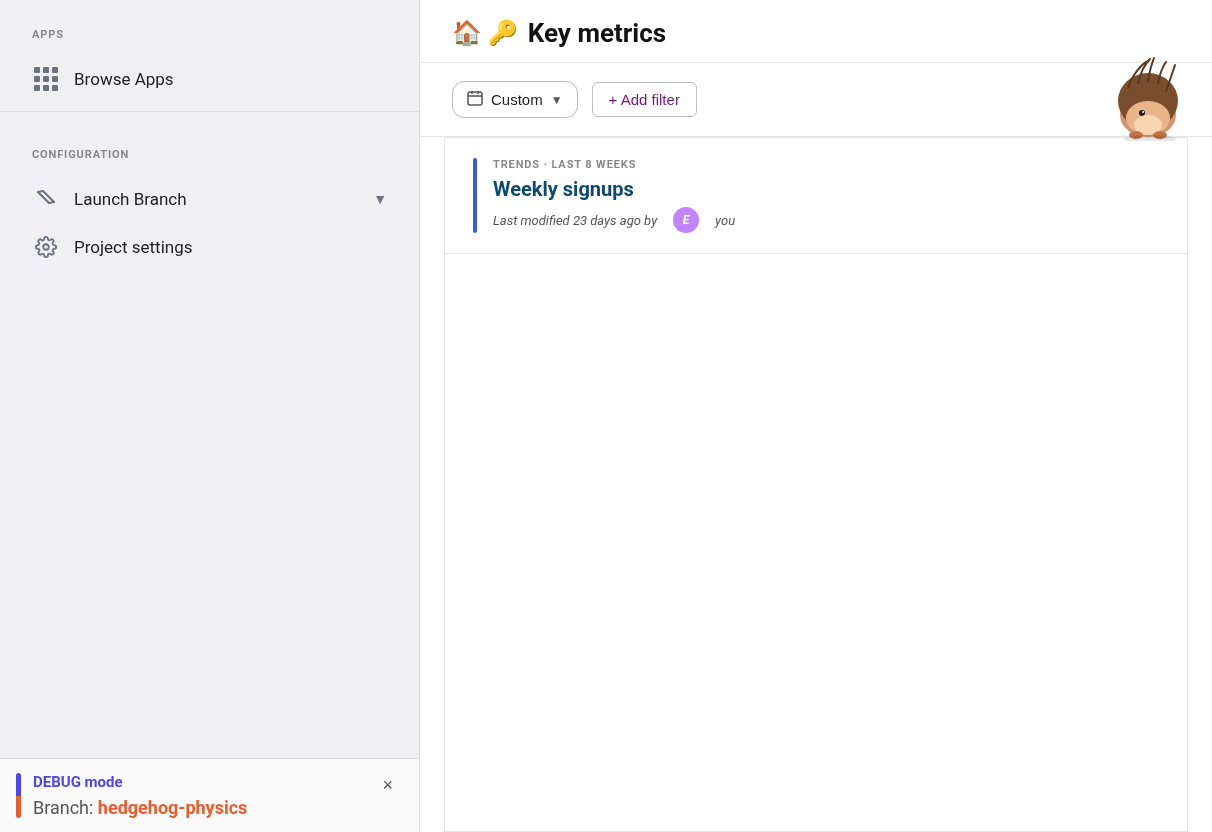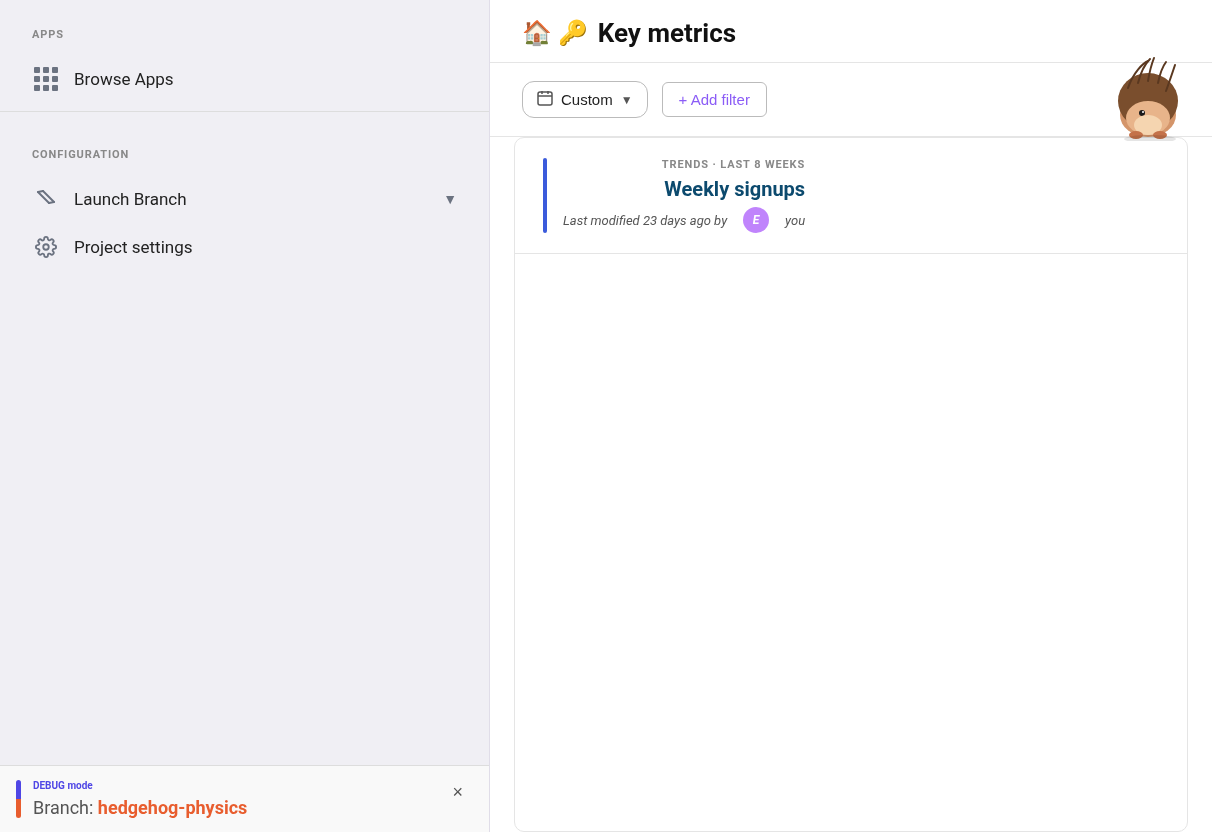--- a/index.html
+++ b/index.html
@@ -7,21 +7,21 @@
       font-family: -apple-system, BlinkMacSystemFont, 'Segoe UI', Roboto, sans-serif;
       background: #f5f5f5;
       display: flex;
       width: 1212px;
       height: 832px;
       overflow: hidden;
     }
 
     
     .sidebar {
-      width: 490px;
+      width: 420px;
       background: #f0eff4;
       display: flex;
       flex-direction: column;
       border-right: 1px solid #e0dde8;
       position: relative;
     }
 
     .sidebar-section-label {
       font-size: 11px;
       font-weight: 700;
@@ -95,21 +95,21 @@
       flex: 1;
     }
 
     .debug-text {
       display: flex;
       flex-direction: column;
       gap: 6px;
     }
 
     .debug-title {
-      font-size: 10px;
+      font-size: 15px;
       font-weight: 700;
       color: #4f46e5;
     }
 
     .debug-branch {
       font-size: 18px;
       color: #555;
     }
 
     .debug-branch strong {
@@ -192,42 +192,41 @@
 
     .add-filter-btn {
       display: flex;
       align-items: center;
       gap: 6px;
       border: 1.5px solid #bbb;
       border-radius: 6px;
       background: #fff;
       padding: 8px 16px;
       font-size: 15px;
-      color: #8b5cf6;
+      color: #701a75;
       cursor: pointer;
       font-weight: 500;
     }
 
     
     .hedgehog {
       position: absolute;
       right: 24px;
       top: -10px;
       width: 80px;
       height: 90px;
     }
 
     
     .chart-card {
       margin: 0 24px;
       border: 1px solid #e5e5e5;
-      border-radius: 10px;
+      border-radius: 1px;
       overflow: hidden;
       flex: 1;
-      text-align: right;
     }
 
     .card-header {
       display: flex;
       align-items: stretch;
       padding: 20px 28px;
       border-bottom: 1px solid #e5e5e5;
       gap: 16px;
     }
 

